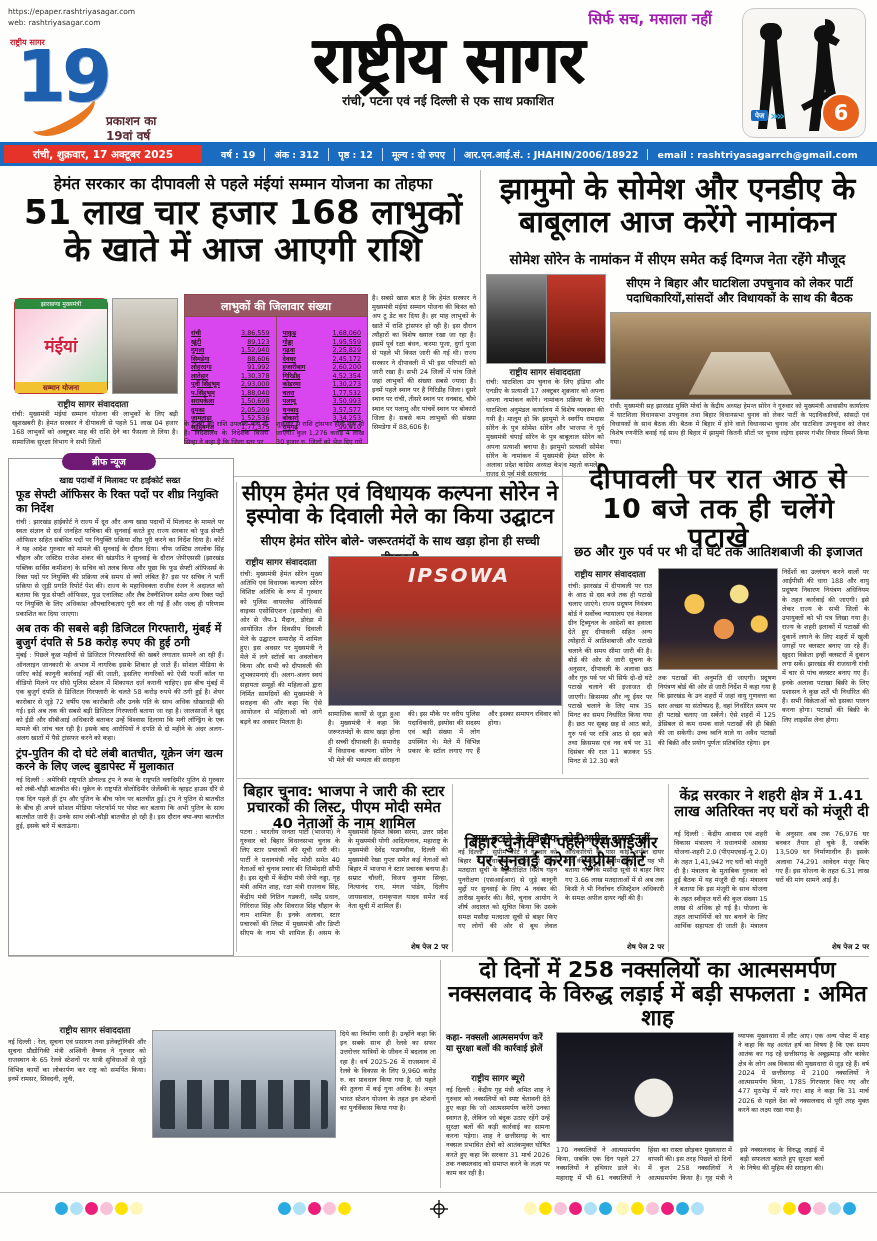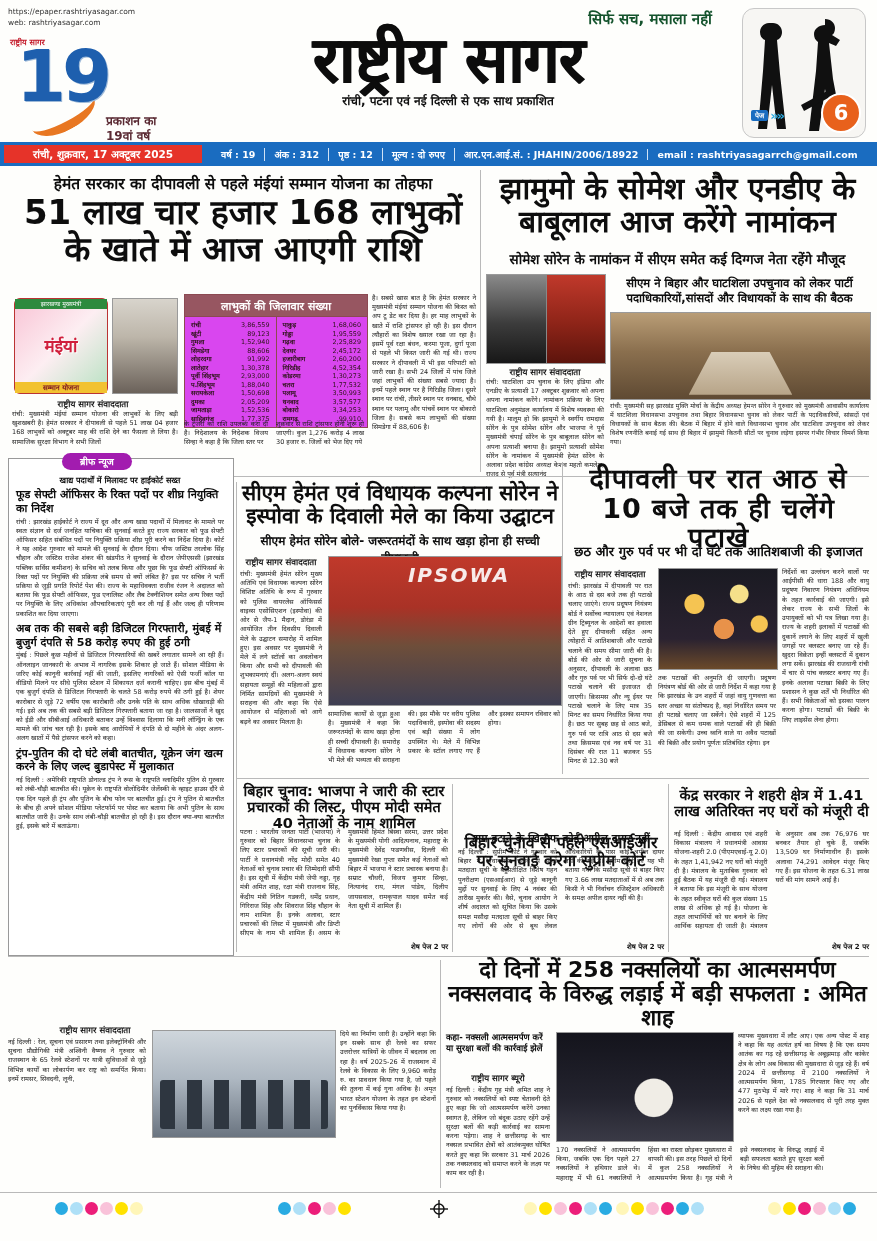--- a/index.html
+++ b/index.html
@@ -7,21 +7,21 @@
         font-family:"DejaVu Sans","Liberation Sans",sans-serif;color:#1c1c1c;overflow:hidden;}
   .abs{position:absolute;}
   
   .urls{font-size:7.5px;color:#333;line-height:1.5;}
   .logo-small{font-size:8px;font-weight:bold;color:#c51f2e;}
   .logo-num{font-size:72px;font-weight:900;color:#1e5fae;line-height:0.9;letter-spacing:-4px;
             text-shadow:1px 1px 0 #9db9d8;}
   .logo-swoosh{width:70px;height:26px;border-bottom:9px solid #e87722;border-radius:50%;
                transform:rotate(-28deg);}
   .logo-cap{font-size:12px;font-weight:bold;color:#5a2a33;line-height:1.25;}
-  .tagline{font-size:15px;font-weight:900;color:#14532d;text-align:right;}
+  .tagline{font-size:15px;font-weight:900;color:#a21caf;text-align:right;}
   .mast-title{font-size:64px;font-weight:900;color:#0c0c0c;text-align:center;line-height:1.0;
               letter-spacing:-1px;text-shadow:1px 0 0 #0c0c0c;}
   .mast-sub{font-size:12px;font-weight:bold;color:#111;text-align:center;}
   .promo{width:122px;height:128px;border:1px solid #c8c8c8;border-radius:12px;background:#f7f6f3;overflow:hidden;}
   .page-chip{background:#1a6cc0;color:#fff;font-size:7px;font-weight:bold;padding:1px 4px;border-radius:2px;}
   .chev{color:#29abe2;font-size:13px;font-weight:900;letter-spacing:-2px;}
   .badge6{width:36px;height:36px;border-radius:50%;background:#e8611c;color:#fff;font-size:21px;
           font-weight:bold;display:flex;align-items:center;justify-content:center;border:2px solid #fff;}
   .infobar{left:0;top:142px;width:877px;height:24px;background:#1a6cc0;}
   .datebox{left:4px;top:145px;width:198px;height:18px;background:#e63329;color:#fff;font-size:10.5px;
@@ -38,21 +38,21 @@
   .cols2{column-count:2;column-gap:8px;column-fill:auto;}
   .cols3{column-count:3;column-gap:8px;column-fill:auto;}
   .more{font-size:7px;font-weight:bold;text-align:right;color:#111;}
   .vrule{width:1px;background:#b9b9b9;}
   .hrule{height:1px;background:#b9b9b9;}
   
   .dtable{border:1px solid #8c4a52;background:#d946ef;}
   .dtable-head{background:#975661;color:#fff;font-size:11px;font-weight:bold;text-align:center;
                padding:3px 0;border-bottom:1px solid #8c4a52;}
   .dtable-cols{display:flex;}
-  .dtable-col{flex:1;padding:4px 6px;}
+  .dtable-col{flex:1;padding:12px 6px;text-decoration:underline;}
   .dtable-col.first{border-right:1px solid #8c4a52;}
   .drow{display:flex;justify-content:space-between;font-size:6.4px;line-height:1.33;color:#2a1215;}
   .dname{font-weight:bold;}
   
   .ph{border:1px solid #9a9a9a;overflow:hidden;}
   .ph-hemant{background:linear-gradient(180deg,#d8d4cc 0%,#bdb6aa 40%,#6b625a 100%);}
   .ph-scheme{border:1px solid #b33;border-radius:6px;background:#fdeef2;display:flex;flex-direction:column;}
   .scheme-top{background:#2d8a3e;color:#fff;font-size:6px;text-align:center;padding:1px 0;}
   .scheme-mid{flex:1;display:flex;align-items:center;justify-content:center;
               background:linear-gradient(135deg,#f9c8d8 0%,#fdeef2 50%,#bfe3c7 100%);}
@@ -71,22 +71,22 @@
            radial-gradient(circle at 55% 60%,#e8924a 0 11%,transparent 12%),
            radial-gradient(circle at 85% 55%,#f5c452 0 7%,transparent 8%),
            linear-gradient(180deg,#1a1a22 0%,#2a2230 70%,#6b4a2a 100%);}
   .ph-rail{background:linear-gradient(180deg,#cfd6dc 0%,#aeb8c2 45%,#6a7480 100%);}
   .rail-people{position:absolute;left:4%;bottom:8%;width:92%;height:46%;
                background:repeating-linear-gradient(90deg,#2e3640 0 9%,transparent 9% 16%);border-radius:3px;}
   .ph-shah{background:radial-gradient(circle at 55% 60%,#f0ede6 0 16%,transparent 17%),
            linear-gradient(180deg,#14141c 0%,#23232e 60%,#3a3a46 100%);}
   
   .briefbox{border:1px solid #999;background:#fff;}
-  .brief-pill{background:#a21caf;color:#fff;font-size:9.5px;font-weight:bold;border-radius:9px;
-              padding:2px 18px;display:inline-block;}
+  .brief-pill{background:#701a75;color:#fff;font-size:9.5px;font-weight:bold;border-radius:9px;
+              padding:2px 30px;display:inline-block;}
   .brief-kicker{font-size:8px;font-weight:bold;text-align:center;color:#111;}
   .brief-hl{font-size:11px;font-weight:900;color:#0d0d0d;line-height:1.25;margin:3px 0 2px;}
   
   .dot{width:13px;height:13px;border-radius:50%;display:inline-block;margin-right:2px;}
   .dots{display:flex;}
 </style>
 </head>
 <body>
 
 <div class="page">

